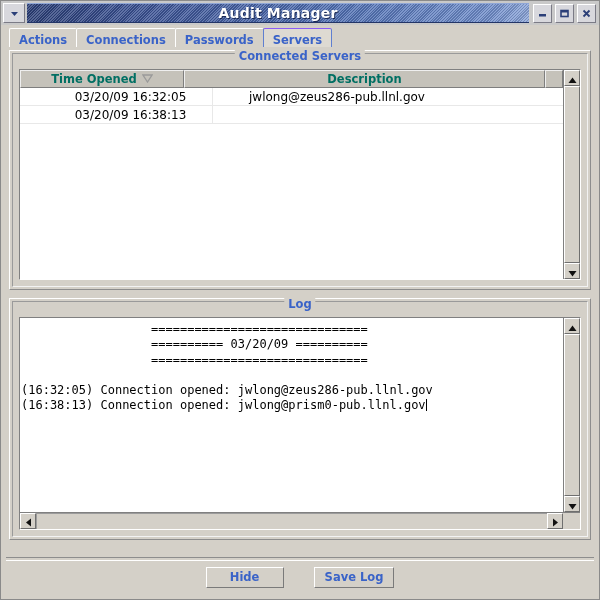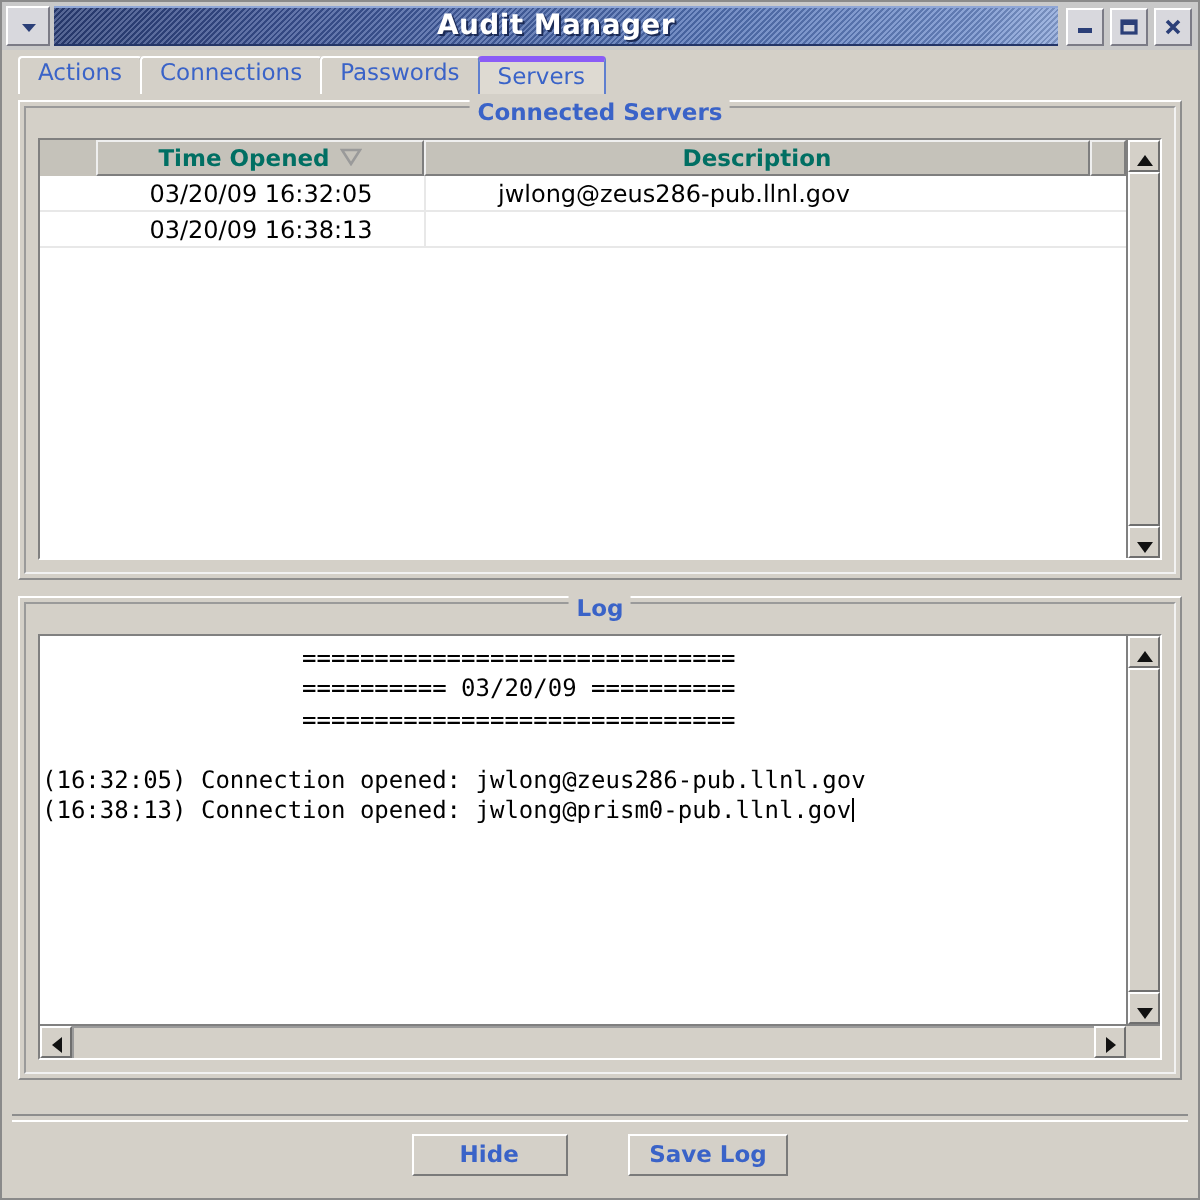--- a/index.html
+++ b/index.html
@@ -106,36 +106,36 @@
     padding-left: 8px;
     background: #d4d0c8;
   }
   .tab {
     position: relative;
     height: 19px;
     box-sizing: border-box;
     padding: 0 9px;
     margin-right: -1px;
     display: flex;
-    align-items: flex-start;
+    align-items: flex-end;
     font-size: 11.5px;
-    font-weight: normal;
+    font-weight: bold;
     color: #3a63c8;
     background: #d4d0c8;
     border-top: 1px solid #ffffff;
     border-left: 1px solid #ffffff;
     border-right: 1px solid #8a8a8a;
     border-bottom: none;
     border-top-left-radius: 2px;
     border-top-right-radius: 2px;
     white-space: nowrap;
   }
   .tab.sel {
     background: #dedad2;
-    border-top: 3px solid #8b5cf6;
+    border-top: 1px solid #8b5cf6;
     border-left: 1px solid #5f7fd0;
     border-right: 1px solid #5f7fd0;
     z-index: 3;
   }
 
   
   .panel {
     position: relative;
     box-sizing: border-box;
     margin: 0 8px;
@@ -209,21 +209,21 @@
     font-weight: bold;
     color: #006f63;
     background: #c5c2ba;
     border-top: 1px solid #efefef;
     border-left: 1px solid #efefef;
     border-right: 1px solid #7e7e7e;
     border-bottom: 1px solid #7e7e7e;
     white-space: nowrap;
     overflow: hidden;
   }
-  .th.c0 { width: 164px; flex: 0 0 164px; margin-left: 28px; }
+  .th.c0 { width: 164px; flex: 0 0 164px; }
   .th.c1 { flex: 1 1 auto; }
   .th.pad { width: 18px; flex: 0 0 18px; }
   .sorticon { display: block; }
 
   .trow {
     display: flex;
     height: 17px;
     flex: 0 0 auto;
     border-bottom: 1px solid #e8e8e8;
     background: #ffffff;

